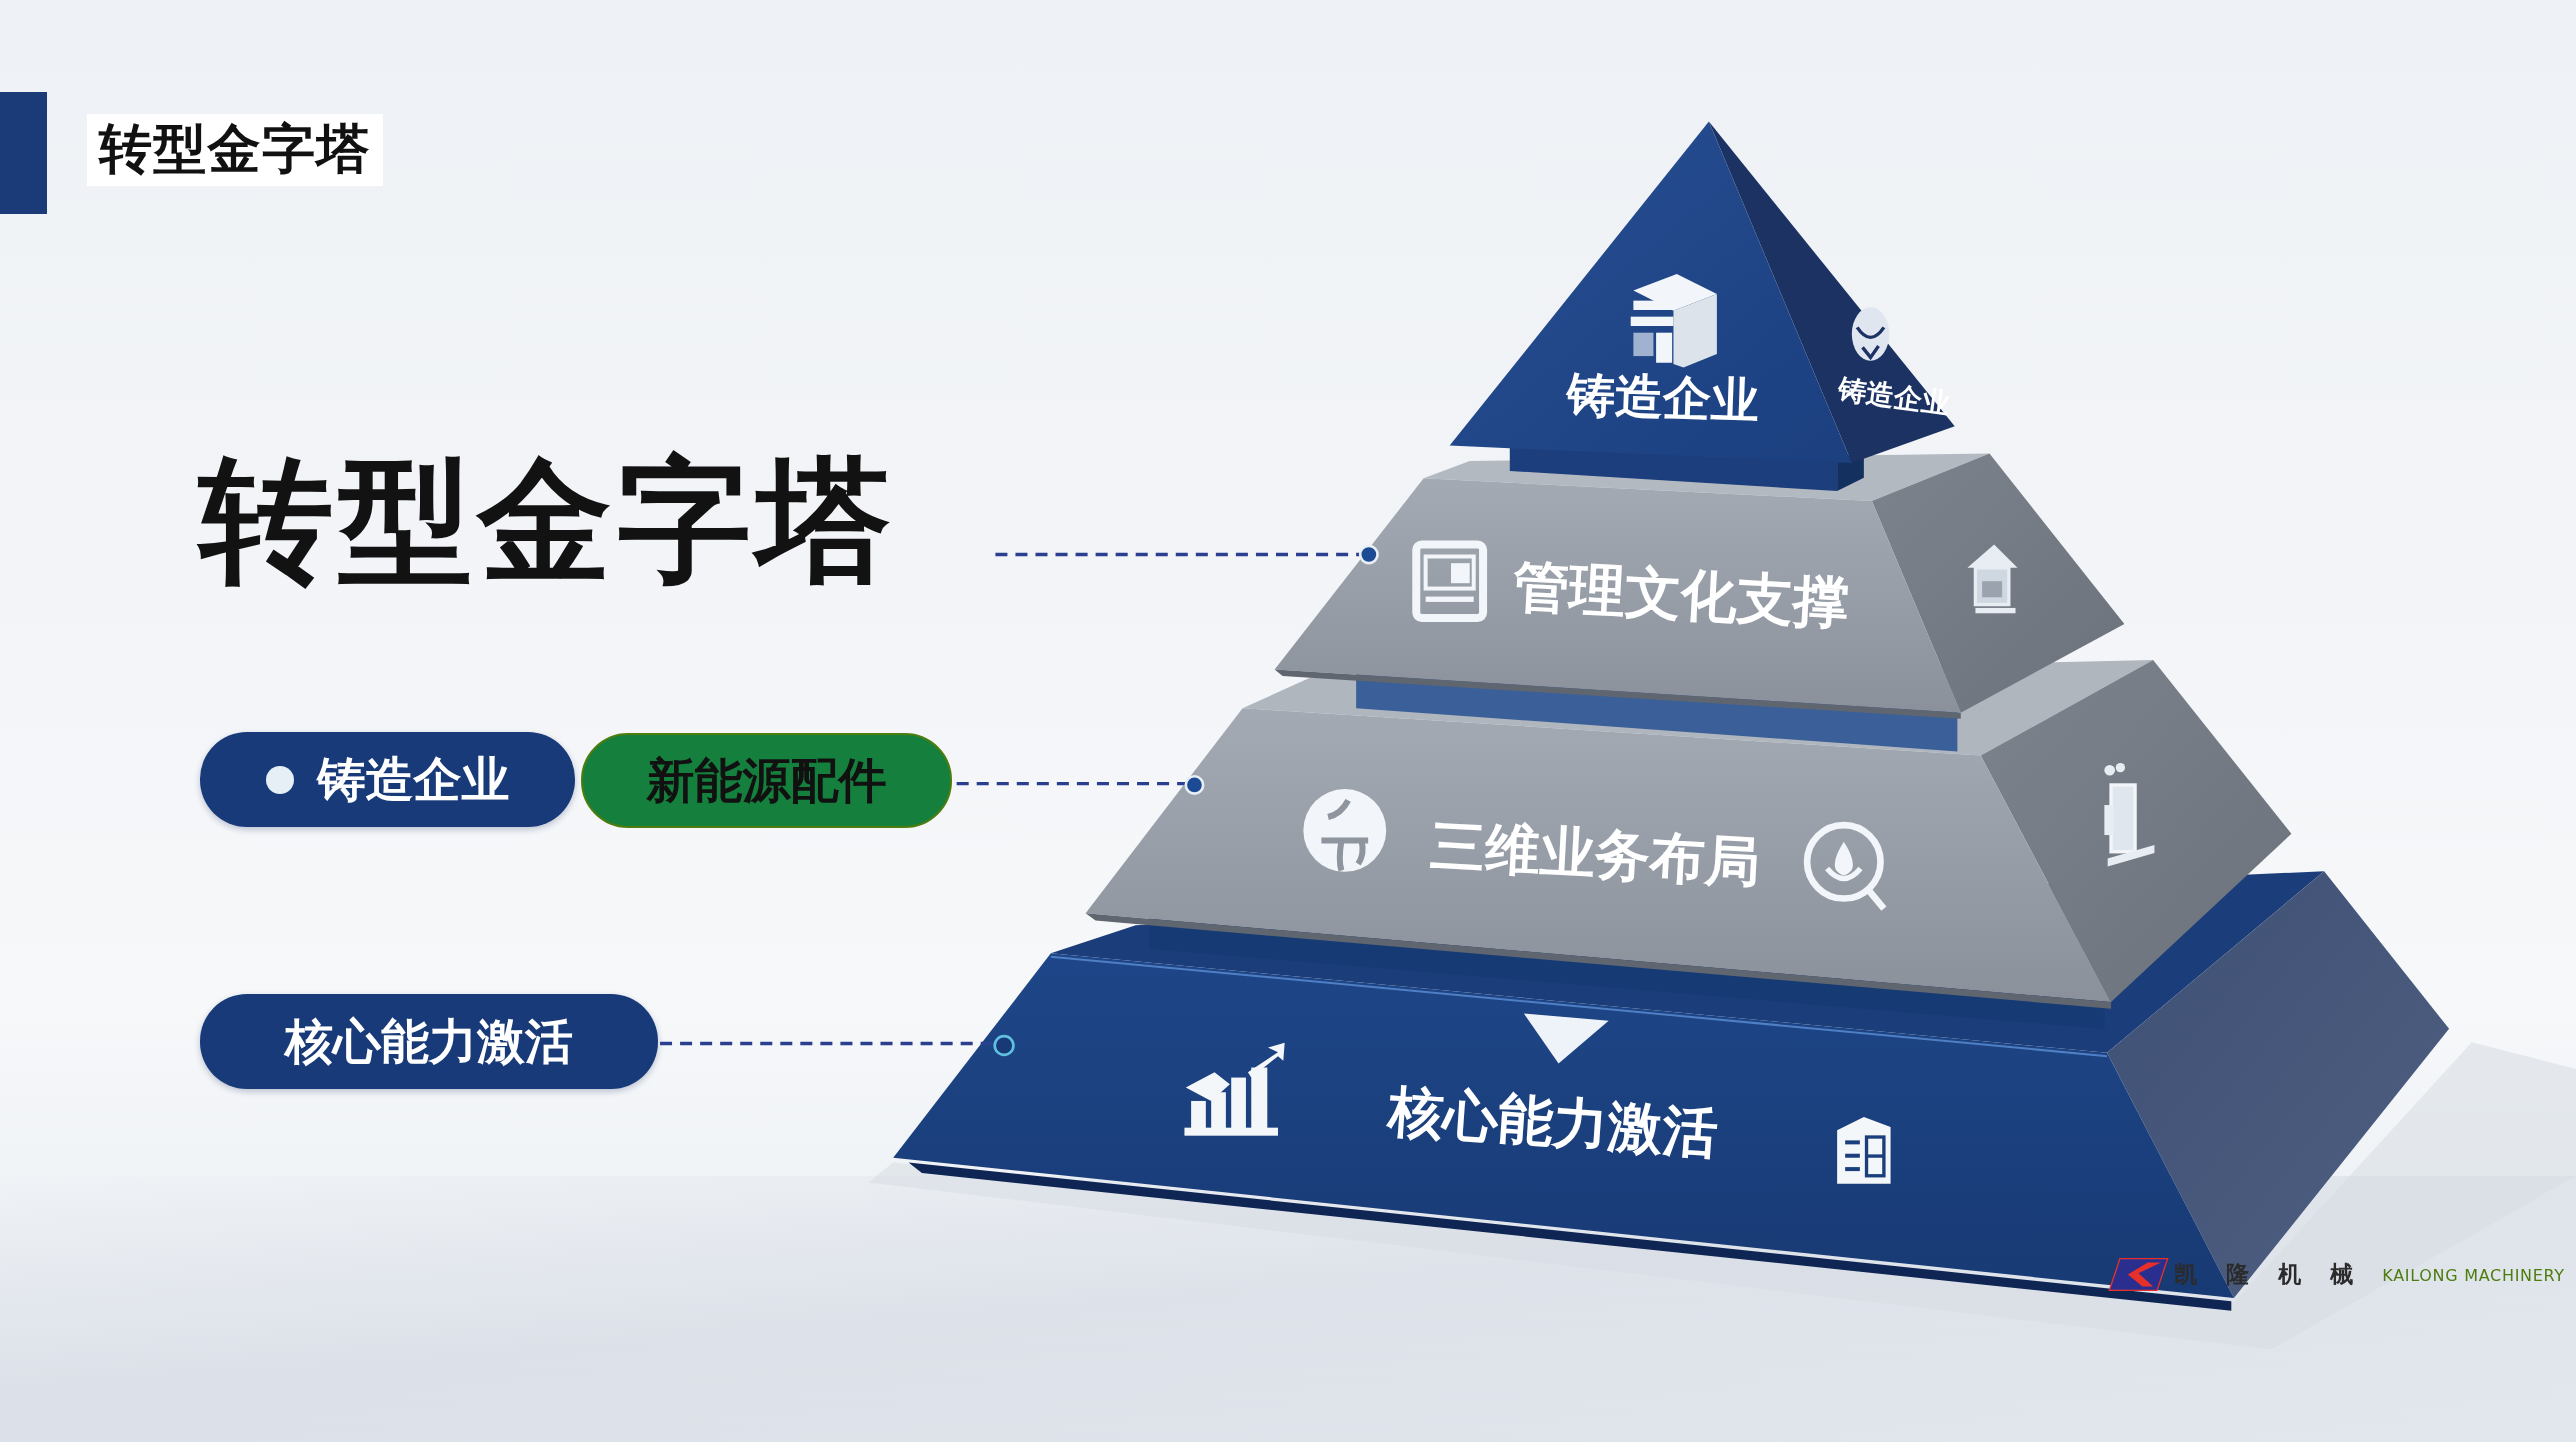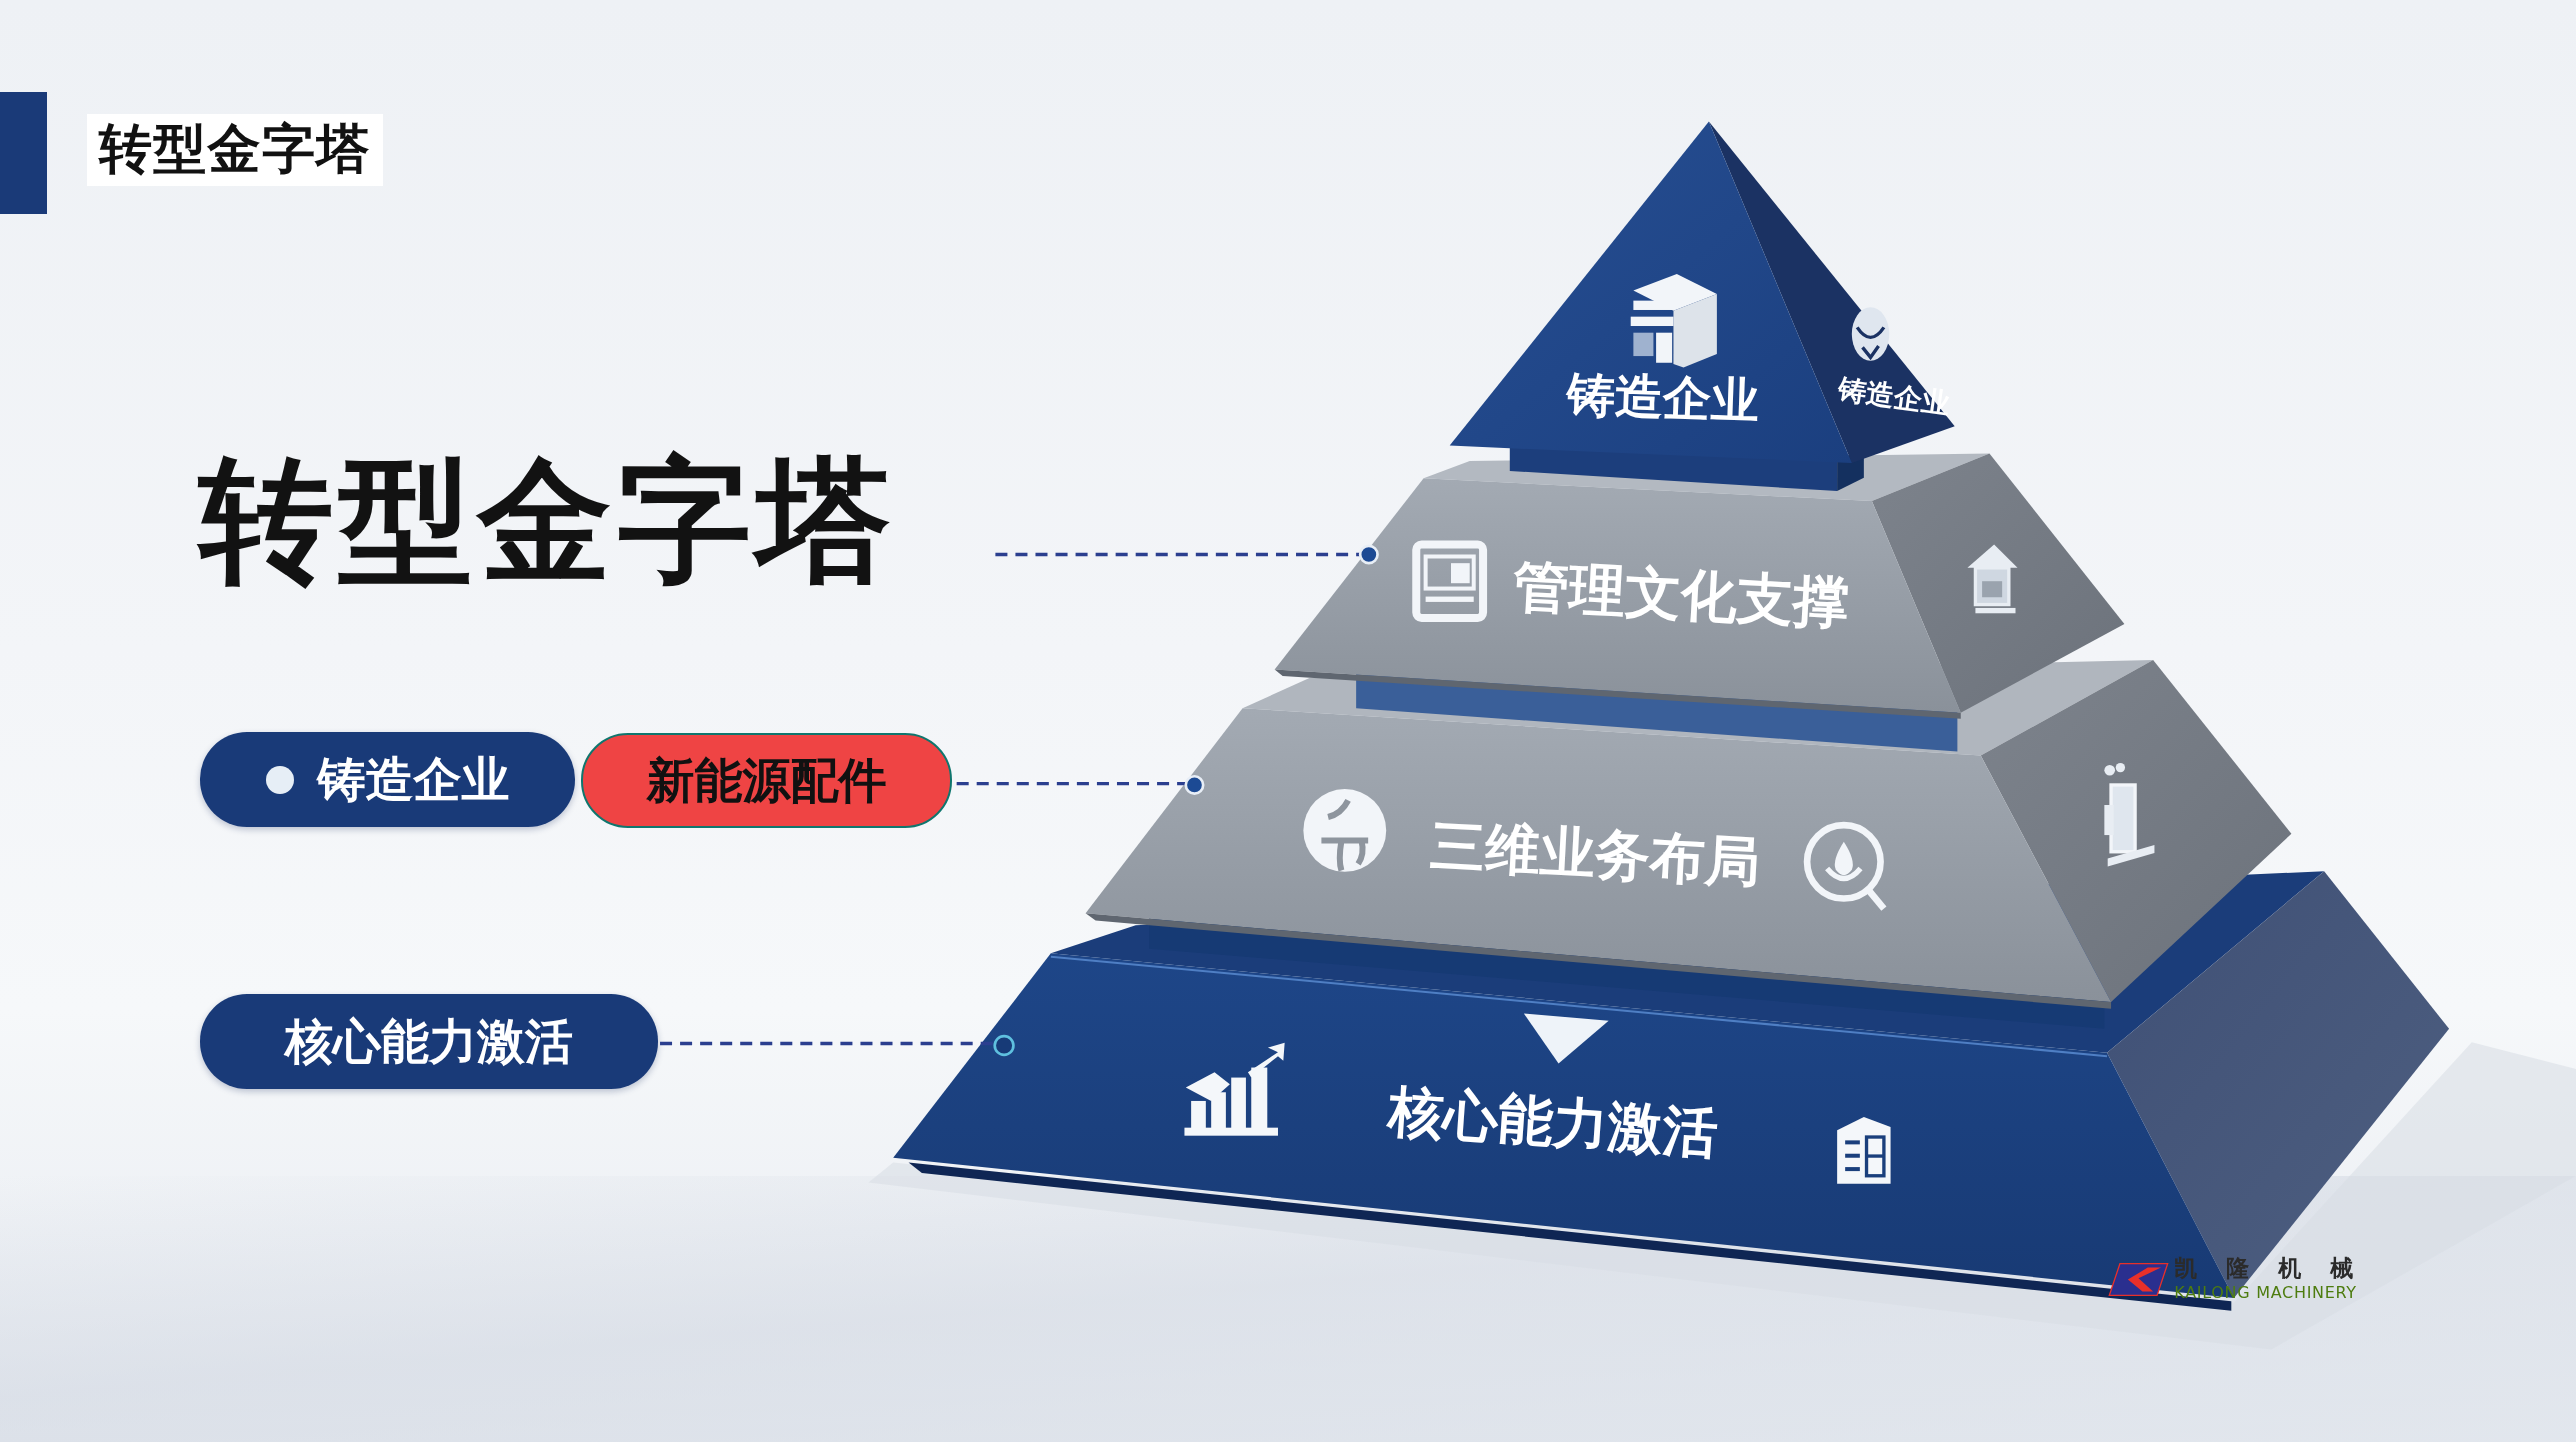--- a/index.html
+++ b/index.html
@@ -20,21 +20,21 @@
   .header-title { font-size:53px; font-weight:bold; color:#111; letter-spacing:1.3px; }
   .main-title {
     position:absolute; left:199px; top:454px; font-size:134px; font-weight:bold;
     color:#121212; letter-spacing:5.3px; line-height:1;
   }
   .pill {
     position:absolute; height:95px; border-radius:47px; display:flex; align-items:center; justify-content:center;
     font-size:48px; font-weight:bold; box-sizing:border-box;
   }
   .pill.dark { background:#193a78; color:#fff; box-shadow:0 2.7px 6.7px rgba(20,40,90,0.25); }
-  .pill.light { background:#ef4444; color:#111; border:2px solid #0f766e; }
+  .pill.light { background:#15803d; color:#111; border:2px solid #4d7c0f; }
   .pill .dot { width:28px; height:28px; border-radius:50%; background:#e6eef6; margin-right:24px; }
   .svg-layer { position:absolute; left:0; top:0; }
   .tier-label { position:absolute; color:#fff; font-weight:bold; white-space:nowrap; }
   .logo { position:absolute; left:2108px; top:1257px; display:flex; align-items:center; }
   .logo-text-cn { font-size:23px; color:#2b2b2b; letter-spacing:29px; font-weight:bold; line-height:1; }
   .logo-text-en { font-size:16px; color:#4d7c0f; letter-spacing:0.7px; line-height:1; margin-top:5.3px; }
 </style>
 </head>
 <body>
 
@@ -193,18 +193,18 @@
 <div class="tier-label" style="left:1838px; top:378px; font-size:28px; transform:rotate(8deg);">铸造企业</div>
 <div class="tier-label" style="left:1513px; top:558px; font-size:56px; transform:rotate(3deg);">管理文化支撑</div>
 <div class="tier-label" style="left:1430px; top:818px; font-size:55px; transform:rotate(3deg);">三维业务布局</div>
 <div class="tier-label" style="left:1388px; top:1086px; font-size:55px; transform:rotate(4deg);">核心能力激活</div>
 
 <div class="logo">
   <svg width="61" height="35" viewBox="0 0 92 52">
     <polygon points="18,2 90,2 74,50 2,50" fill="#2a2f8f" stroke="#e8302a" stroke-width="2"></polygon>
     <polygon points="80,8 46,24 68,44 52,44 30,26 60,8" fill="#e8302a"></polygon>
   </svg>
-  <div style="margin-left:5.3px; display:flex; flex-direction:column;">
+  <div style="margin-left:5.3px; display:flex; flex-direction:row;">
     <span class="logo-text-cn">凯隆机械</span>
     <span class="logo-text-en">KAILONG MACHINERY</span>
   </div>
 </div>
 
 
 </body></html>

